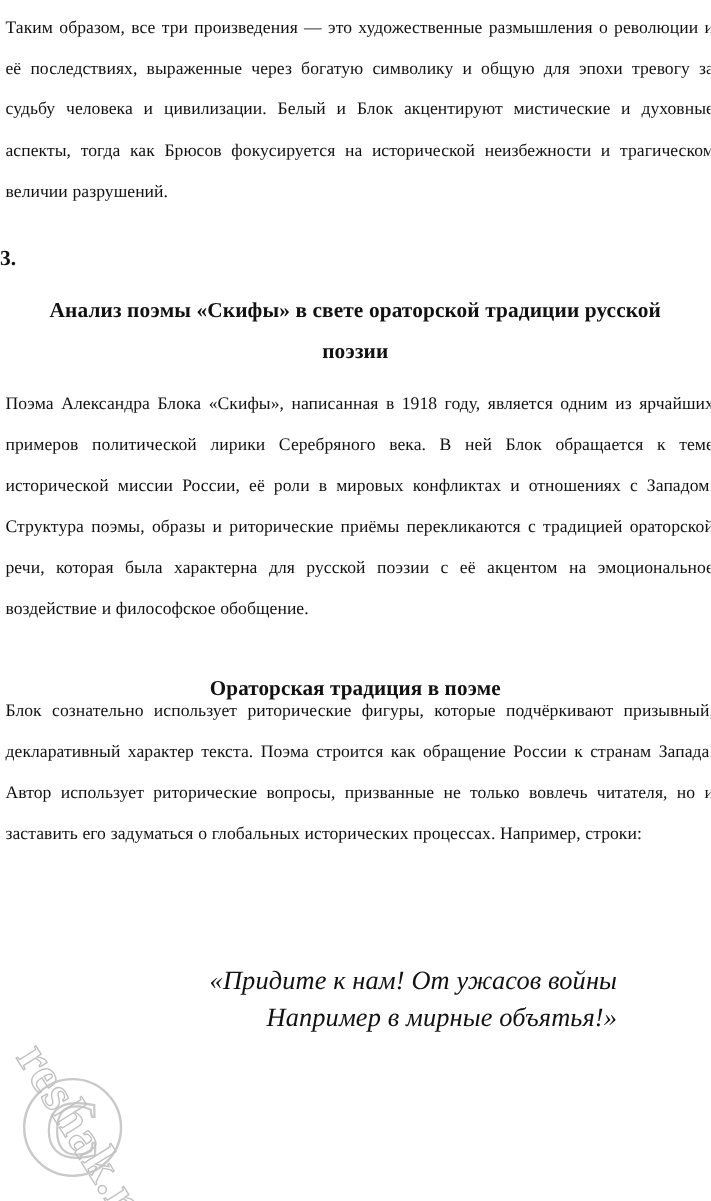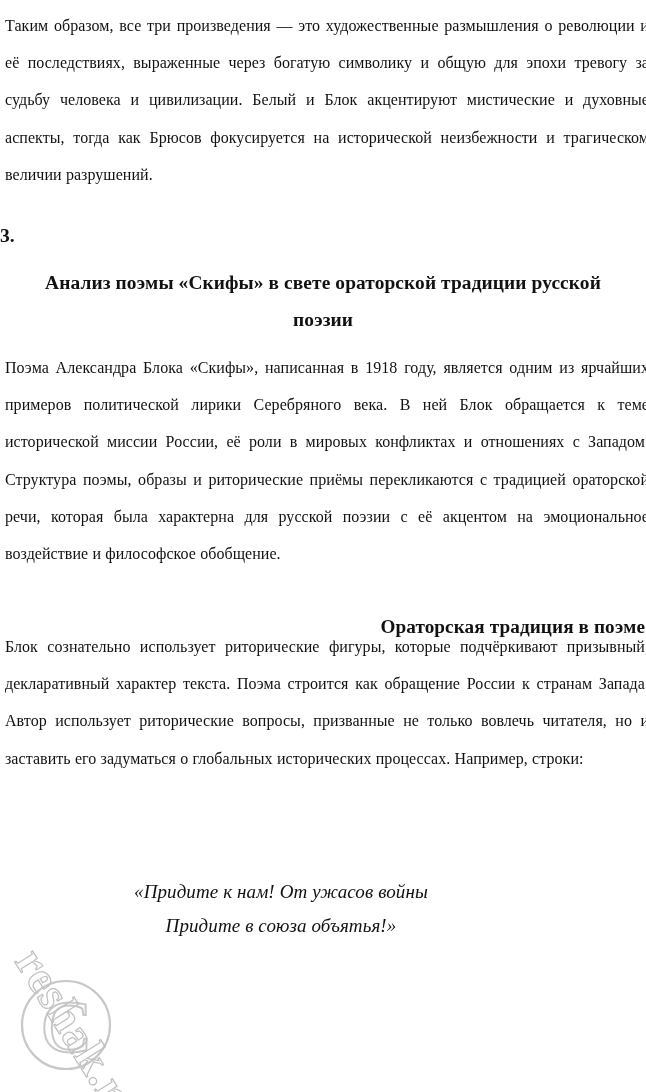--- a/index.html
+++ b/index.html
@@ -67,33 +67,33 @@
   }
 
   .subheading {
     position: absolute;
     left: 1px;
     width: 644px;
     margin: 0;
     font-size: 19.2px;
     line-height: 24px;
     font-weight: bold;
-    text-align: right;
+    text-align: center;
     letter-spacing: 0.1px;
   }
 
   .verse {
     position: absolute;
     left: 1px;
     width: 560px;
     margin: 0;
-    font-size: 19px;
+    font-size: 24px;
     line-height: 24px;
     font-style: italic;
-    text-align: center;
+    text-align: right;
     letter-spacing: 0.1px;
   }
 
   
   #watermark {
     position: absolute;
     left: 0px;
     top: 925px;
     width: 230px;
     height: 167px;
@@ -139,21 +139,21 @@
   <p class="heading-center" style="top:264px;">Анализ поэмы «Скифы» в свете ораторской традиции русской поэзии</p>
 
   <p class="para" style="top:345px;">Поэма Александра Блока «Скифы», написанная в 1918 году, является одним из ярчайших примеров политической лирики Серебряного века. В ней Блок обращается к теме исторической миссии России, её роли в мировых конфликтах и отношениях с Западом. Структура поэмы, образы и риторические приёмы перекликаются с традицией ораторской речи, которая была характерна для русской поэзии с её акцентом на эмоциональное воздействие и философское обобщение.</p>
 
   <p class="subheading" style="top:615px;">Ораторская традиция в поэме</p>
 
   <p class="para" style="top:624px;">Блок сознательно использует риторические фигуры, которые подчёркивают призывный, декларативный характер текста. Поэма строится как обращение России к странам Запада. Автор использует риторические вопросы, призванные не только вовлечь читателя, но и заставить его задуматься о глобальных исторических процессах. Например, строки:</p>
 
   <p class="verse" style="top:880px;">«Придите к нам! От ужасов войны</p>
 
-  <p class="verse" style="top:914px;">Придите в союза объятья!»</p>
+  <p class="verse" style="top:914px;">Например в мирные объятья!»</p>
 
 
   <div id="watermark">
     <svg viewBox="0 0 230 167" xmlns="http://www.w3.org/2000/svg">
       <g>
         <circle class="wm-circle" cx="66" cy="100" r="44"></circle>
         <text class="wm-c-glyph" x="66" y="127" text-anchor="middle">C</text>
       </g>
       <text class="wm-text" transform="translate(14,36) rotate(58)">reshak.ru</text>
     </svg>

